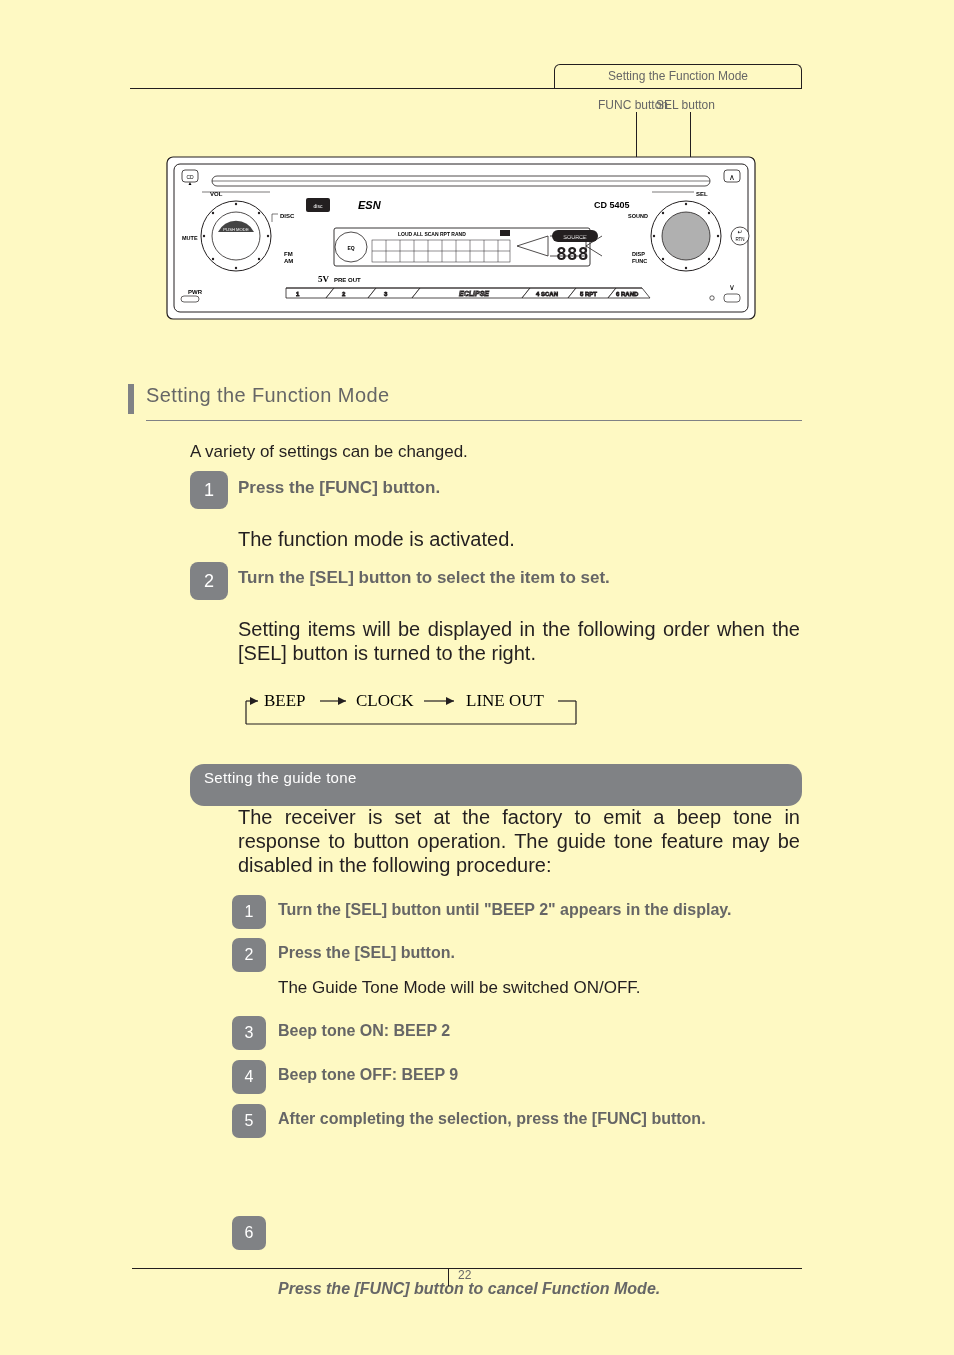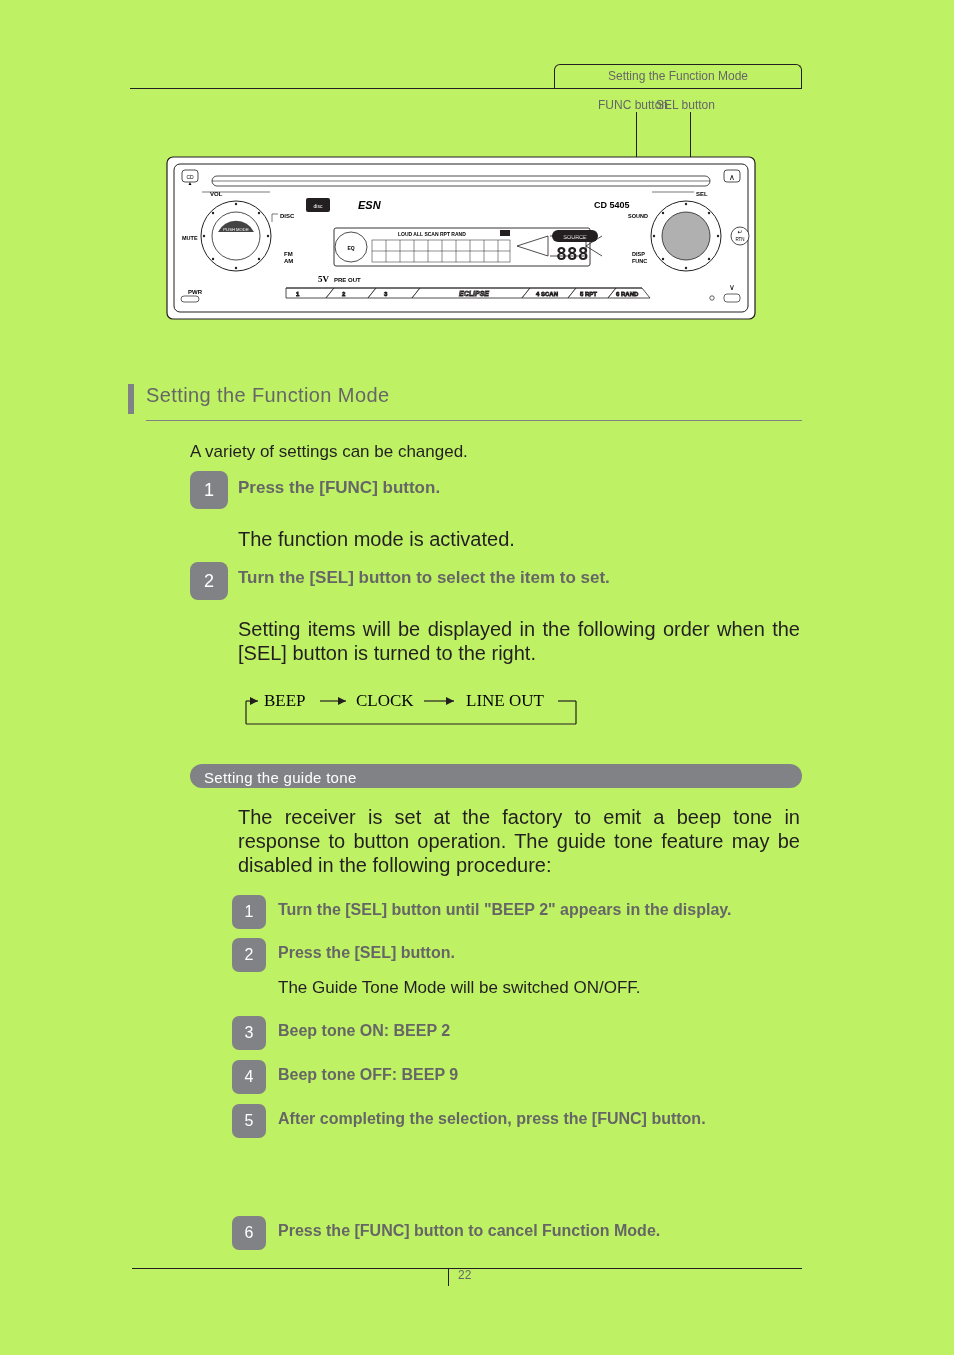--- a/index.html
+++ b/index.html
@@ -1,17 +1,17 @@
 <!DOCTYPE html>
 <html><head>
 <meta charset="utf-8">
 <style>
   * { box-sizing: border-box; margin: 0; padding: 0; }
   html, body { background: #fff; font-family: "Helvetica Neue", Arial, sans-serif; color: #231f20; }
-  .page { width: 954px; height: 1355px; position: relative; background: #bef264; }
+  .page { width: 954px; height: 1355px; position: relative; background: #fef9c3; }
   .header-rule { position: absolute; top: 88px; left: 130px; width: 672px; height: 1px; background: #231f20; }
   .header-tab { position: absolute; top: 64px; left: 554px; width: 248px; height: 24px; border: 1px solid #231f20; border-bottom: none; border-top-left-radius: 6px; border-top-right-radius: 6px; font-size: 12px; line-height: 22px; text-align: center; color: #666; }
 
   .device { position: absolute; top: 156px; left: 166px; width: 590px; height: 164px; }
   .device svg { display: block; }
   .pointer-line { position: absolute; width: 1px; background: #231f20; }
   .pointer-a { left: 636px; top: 112px; height: 92px; }
   .pointer-b { left: 690px; top: 112px; height: 128px; }
   .pointer-label { position: absolute; font-size: 12px; color: #666; }
 
@@ -20,21 +20,21 @@
   .section-rule { position: absolute; left: 146px; top: 420px; width: 656px; height: 1px; background: #808285; }
 
   .body { position: absolute; left: 190px; width: 612px; }
   .para { font-size: 17px; line-height: 24px; color: #231f20; }
 
   .step-badge { position: absolute; left: 190px; width: 38px; height: 38px; background: #808285; border-radius: 8px; color: #fff; font-size: 18px; line-height: 38px; text-align: center; }
   .step-text-strong { position: absolute; left: 238px; font-size: 17px; font-weight: bold; color: #666; }
   .step-text { position: absolute; left: 238px; font-size: 20px; line-height: 24px; width: 562px; }
   .justify2 { text-align: justify; }
 
-  .pill { position: absolute; left: 190px; width: 612px; height: 24px; background: #808285; border-radius: 14px; color: #fff; font-size: 15px; line-height: 28px; padding-left: 14px; letter-spacing: 0.3px; }
+  .pill { position: absolute; left: 190px; width: 612px; height: 42px; background: #808285; border-radius: 14px; color: #fff; font-size: 15px; line-height: 28px; padding-left: 14px; letter-spacing: 0.3px; }
 
   .sub-badge { position: absolute; left: 232px; width: 34px; height: 34px; background: #808285; border-radius: 7px; color: #fff; font-size: 16px; line-height: 34px; text-align: center; }
   .sub-text-strong { position: absolute; left: 278px; font-size: 16px; font-weight: bold; color: #666; width: 520px; }
   .sub-text { position: absolute; left: 278px; font-size: 17px; line-height: 24px; width: 522px; }
   .justify3 { text-align: justify; }
 
   .footer-rule { position: absolute; left: 132px; top: 1268px; width: 670px; height: 1px; background: #231f20; }
   .footer-tick { position: absolute; left: 448px; top: 1268px; width: 1px; height: 18px; background: #231f20; }
   .page-num { position: absolute; left: 458px; top: 1268px; font-size: 12px; color: #666; }
 </style>
@@ -222,19 +222,19 @@
   <div class="sub-badge" style="top:1016px;">3</div>
   <div class="sub-text-strong" style="top:1022px;">Beep tone ON: BEEP 2</div>
 
   <div class="sub-badge" style="top:1060px;">4</div>
   <div class="sub-text-strong" style="top:1066px;">Beep tone OFF: BEEP 9</div>
 
   <div class="sub-badge" style="top:1104px;">5</div>
   <div class="sub-text-strong" style="top:1110px;">After completing the selection, press the [FUNC] button.</div>
 
   <div class="sub-badge" style="top:1216px;">6</div>
-  <div class="sub-text-strong" style="top:1222px;">Press the [FUNC] button to cancel Function Mode.</div>
+  <div class="sub-text-strong" style="top:1280px;font-style:italic;">Press the [FUNC] button to cancel Function Mode.</div>
 
   <div class="footer-rule"></div>
   <div class="footer-tick"></div>
   <div class="page-num">22</div>
 
 </div>
 
 </body></html>

